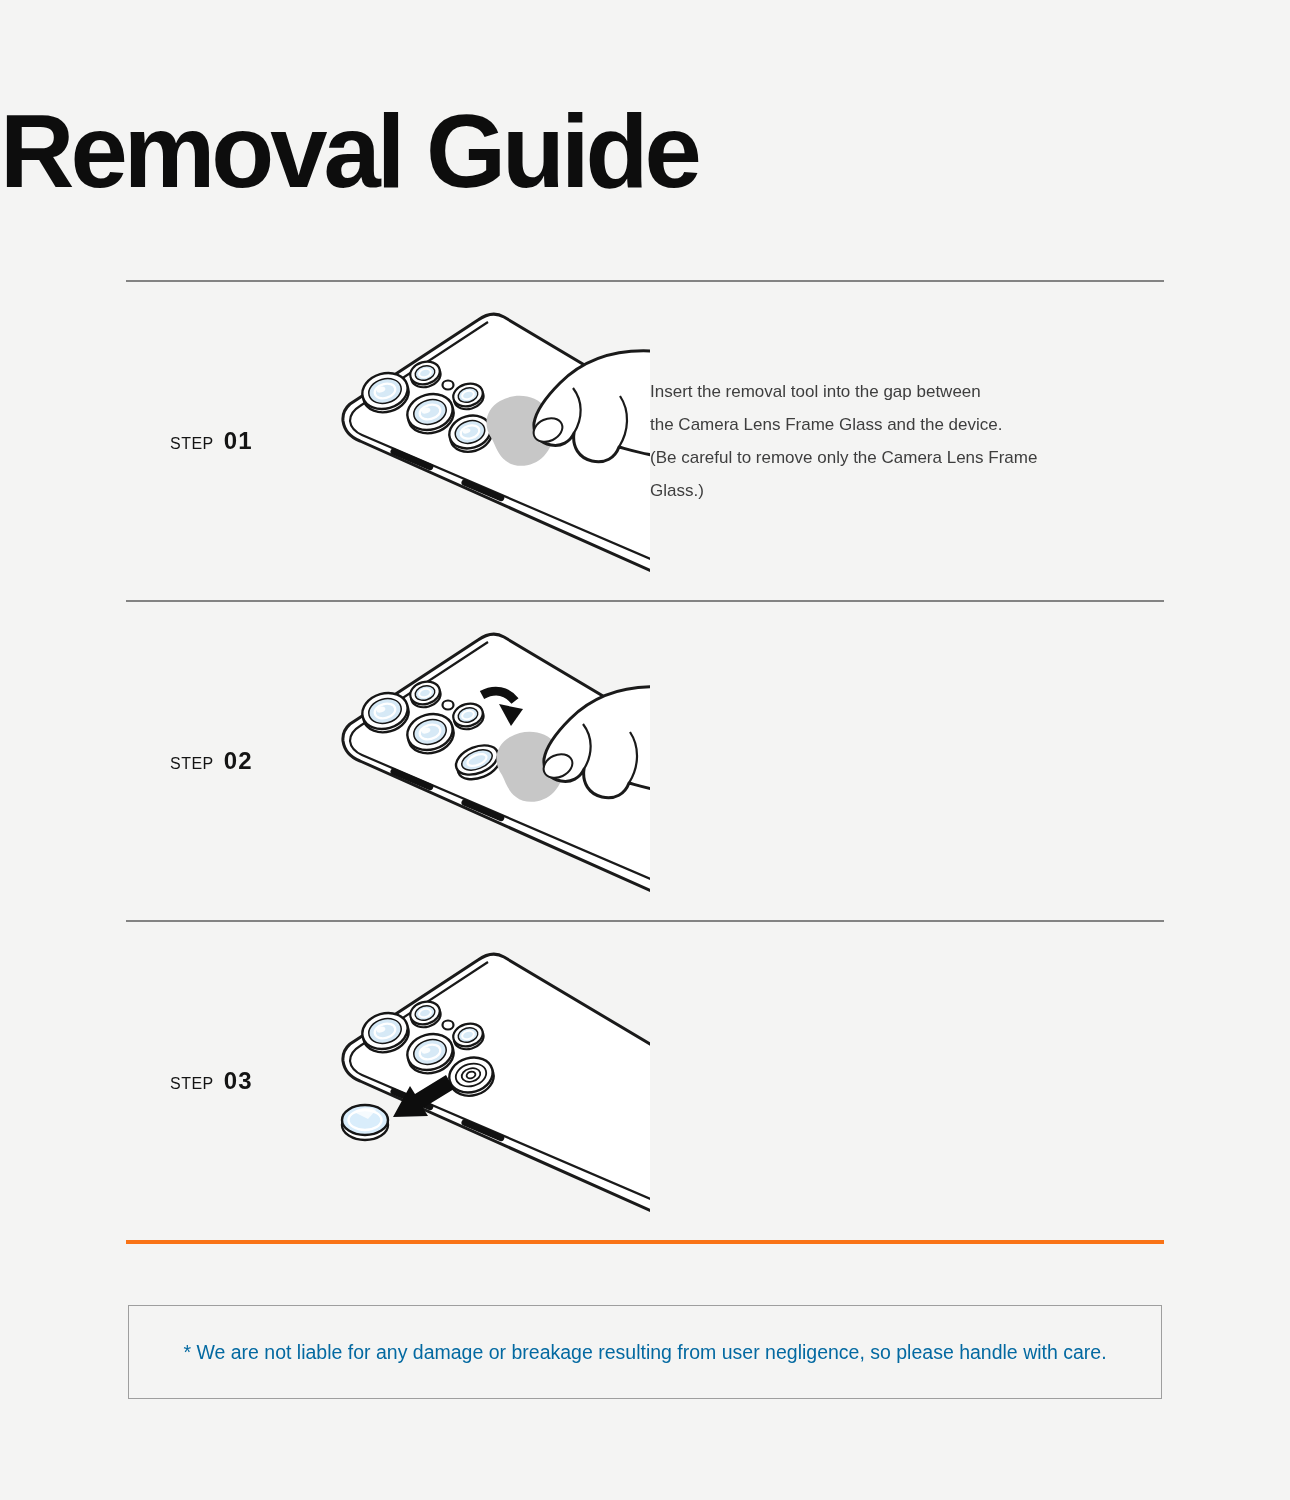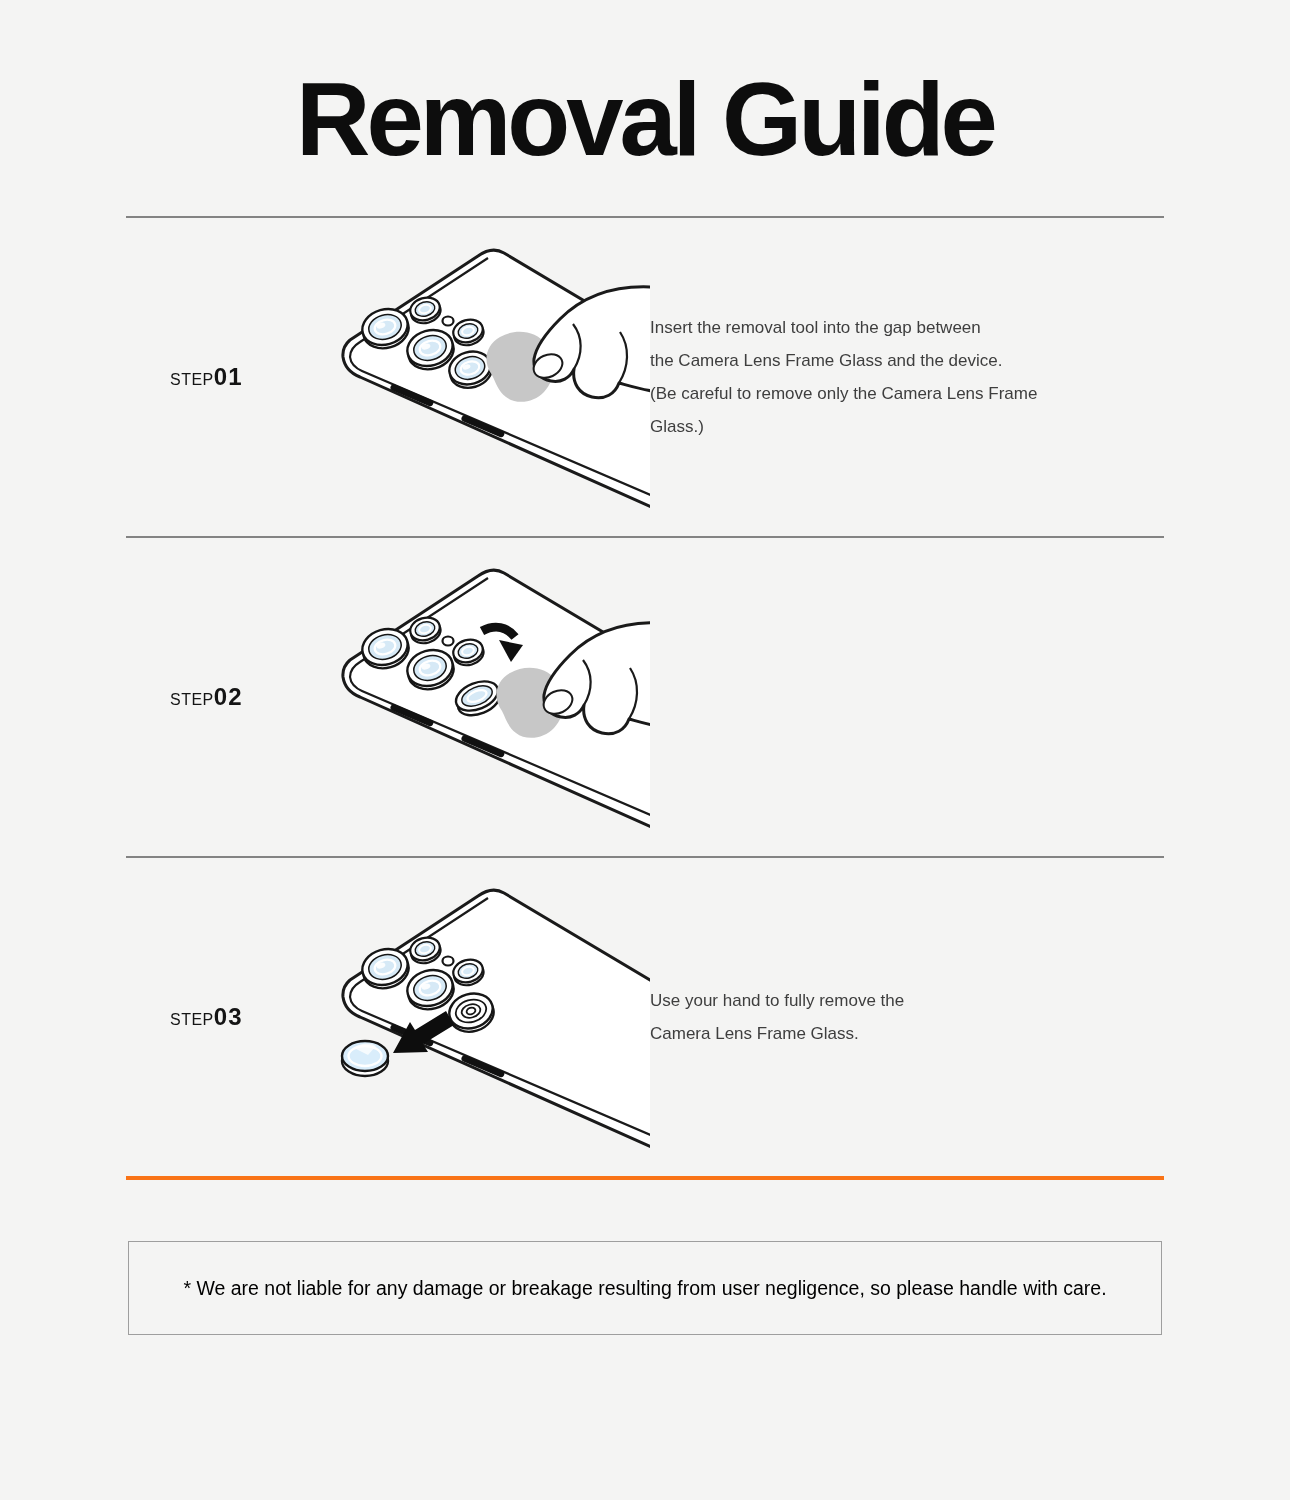--- a/index.html
+++ b/index.html
@@ -3,53 +3,53 @@
 <meta charset="utf-8">
 <style>
   html,body{margin:0;padding:0;}
   body{
     width:1290px;height:1500px;
     background:#f4f4f3;
     font-family:"Liberation Sans", sans-serif;
     position:relative;overflow:hidden;
   }
   .title-section{
-    height:216px;display:flex;align-items:center;justify-content:center;
+    height:280px;display:flex;align-items:center;justify-content:flex-start;
   }
   .page-title{
     font-size:103px;font-weight:800;letter-spacing:-4px;color:#0d0d0d;
     transform:translateY(12px);
     font-family:"Liberation Sans", sans-serif;
   }
   .steps{margin:0 126px;}
   .step-row{
     height:318px;
     border-top:2px solid #838383;
     display:flex;align-items:center;
   }
   .step-row:last-child{border-bottom:4px solid #f97316;}
   .step-label{
     width:150px;padding-left:44px;flex:0 0 auto;
     color:#141414;white-space:nowrap;
   }
   .step-label .word{font-size:16px;font-weight:400;letter-spacing:0.5px;margin-top:36px;}
-  .step-label .num{font-size:24px;font-weight:800;letter-spacing:1px;text-align:right;}
+  .step-label .num{font-size:24px;font-weight:800;margin-left:10px;letter-spacing:1px;text-align:right;}
   .step-illustration{width:330px;flex:0 0 auto;}
   .step-text{
     flex:1;padding-left:0px;
     font-size:17px;line-height:33px;color:#3e3e3e;
     white-space:pre-line;
   }
   .footer-box{
     margin:61px 128px 0;
     height:92px;
     border:1px solid #9e9e9e;
     display:flex;align-items:center;justify-content:center;
   }
-  .footer-text{font-size:19.5px;color:#000000;}
+  .footer-text{font-size:19.5px;color:#0369a1;}
   svg{display:block;}
 </style>
 </head>
 <body>
 
 <div class="title-section">
   <div class="page-title">Removal Guide</div>
 </div>
 
 <div class="steps">
@@ -231,21 +231,19 @@
         </g>
         <polygon points="126,126 95,145 90,137 73,168 108,167 103,159 134,140" fill="#0d0d0d"></polygon>
         <g>
           <ellipse cx="45" cy="176" rx="23" ry="15" fill="#fff" stroke="#161616" stroke-width="2.4"></ellipse>
           <ellipse cx="45" cy="171" rx="23" ry="15" fill="#d9edfb" stroke="#161616" stroke-width="2.4"></ellipse>
           <ellipse cx="45" cy="171" rx="16.5" ry="10" fill="none" stroke="#fff" stroke-width="2.4"></ellipse>
           <path d="M 34,163 C 40,158 50,157 56,161 L 48,170 Z" fill="#ffffff" opacity="0.75"></path>
         </g>
       </svg>
     </div>
-    <div class="step-text">Use your hand to fully remove the
-Camera Lens Frame Glass.</div>
   </div>
 
 </div>
 
 <div class="footer-box">
   <div class="footer-text">* We are not liable for any damage or breakage resulting from user negligence, so please handle with care.</div>
 </div>
 
 </body></html>

